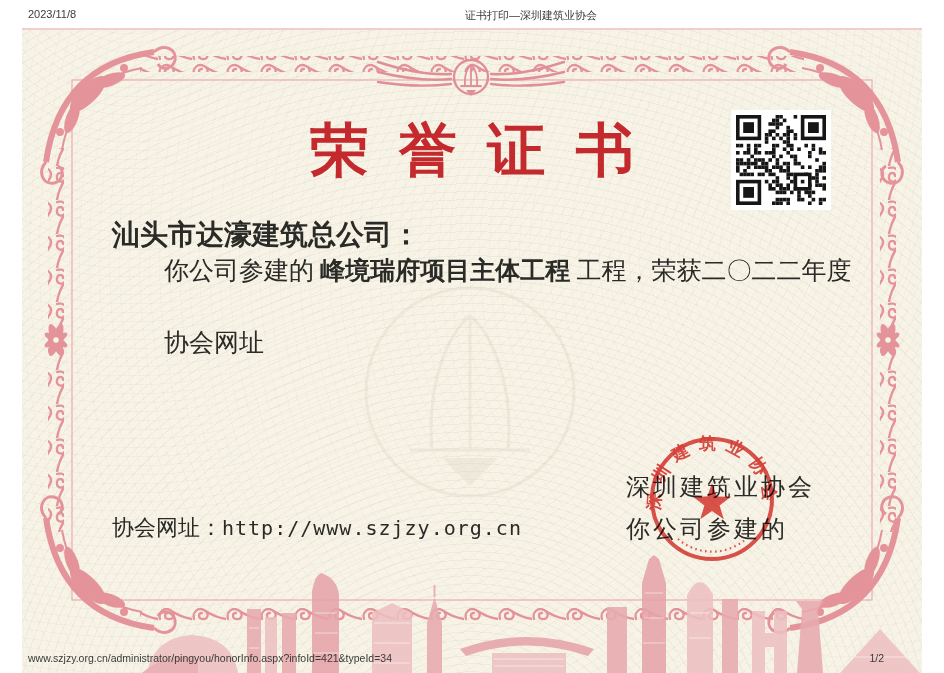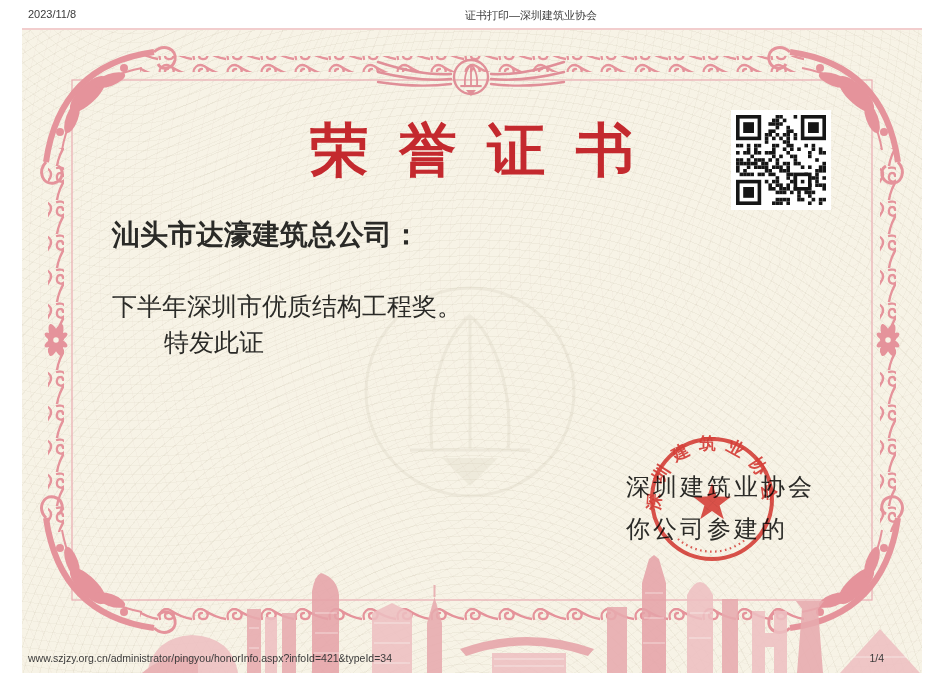--- a/index.html
+++ b/index.html
@@ -383,37 +383,38 @@
         <rect x="12.2" y="77" width="10.8" height="10.8"></rect>
         <rect x="62.6" y="62.6" width="18" height="18"></rect>
         <rect x="66.2" y="66.2" width="10.8" height="10.8" fill="#ffffff"></rect>
         <rect x="69.8" y="69.8" width="3.6" height="3.6"></rect>
       </g>
   </svg>
 
   <div class="cert-title">荣 誉 证 书</div>
 
   <div class="recipient cjk">汕头市达濠建筑总公司：</div>
-  <div class="bodyline l2 cjk">下半年深圳市优质结构工程奖。</div>
-  <div class="bodyline l3 cjk">特发此证</div>
-
+  <div class="bodyline l1 cjk"><span>你公司参建的 </span><span class="project">峰境瑞府项目主体工程</span><span> 工程，荣获二〇二二年度</span></div>
+  <div class="bodyline l3 cjk">协会网址</div>
+
+  <div class="inforow r2 cjk"><span>协会网址：</span><span class="mono">http://www.szjzy.org.cn</span></div>
 
   <div class="sig s1 cjk">深圳建筑业协会</div>
   <div class="sig s2 cjk">你公司参建的</div>
 
   <svg class="seal" width="150" height="150" viewBox="-75 -75 150 150">
     <defs>
       <path id="sealArc" d="M -48 22 A 52 52 0 1 1 48 22" fill="none"></path>
     </defs>
     <circle r="60" fill="none" stroke="#dd423e" stroke-width="4" opacity=".9"></circle>
     <text font-size="17" fill="#dd423e" font-weight="bold" letter-spacing="9" opacity=".92" font-family="'Liberation Serif','DejaVu Serif',serif">
       <textPath href="#sealArc" startOffset="50%" text-anchor="middle">深圳建筑业协会</textPath>
     </text>
     <polygon opacity=".9" fill="#dd423e" points="0,-18 4.7,-4.5 18.9,-4.2 7.6,4.5 11.8,18.2 0,10 -11.8,18.2 -7.6,4.5 -18.9,-4.2 -4.7,-4.5" transform="translate(0,2)"></polygon>
     <path d="M-34,40 A 52 52 0 0 0 34,40" fill="none" stroke="#dd423e" stroke-width="2.2" stroke-dasharray="1.6 3.4" opacity=".85"></path>
   </svg>
 
 </div>
 
 <div class="print-footer">
   <span class="url">www.szjzy.org.cn/administrator/pingyou/honorInfo.aspx?infoId=421&amp;typeId=34</span>
-  <span class="pagenum">1/4</span>
+  <span class="pagenum">1/2</span>
 </div>
 
 </body></html>

